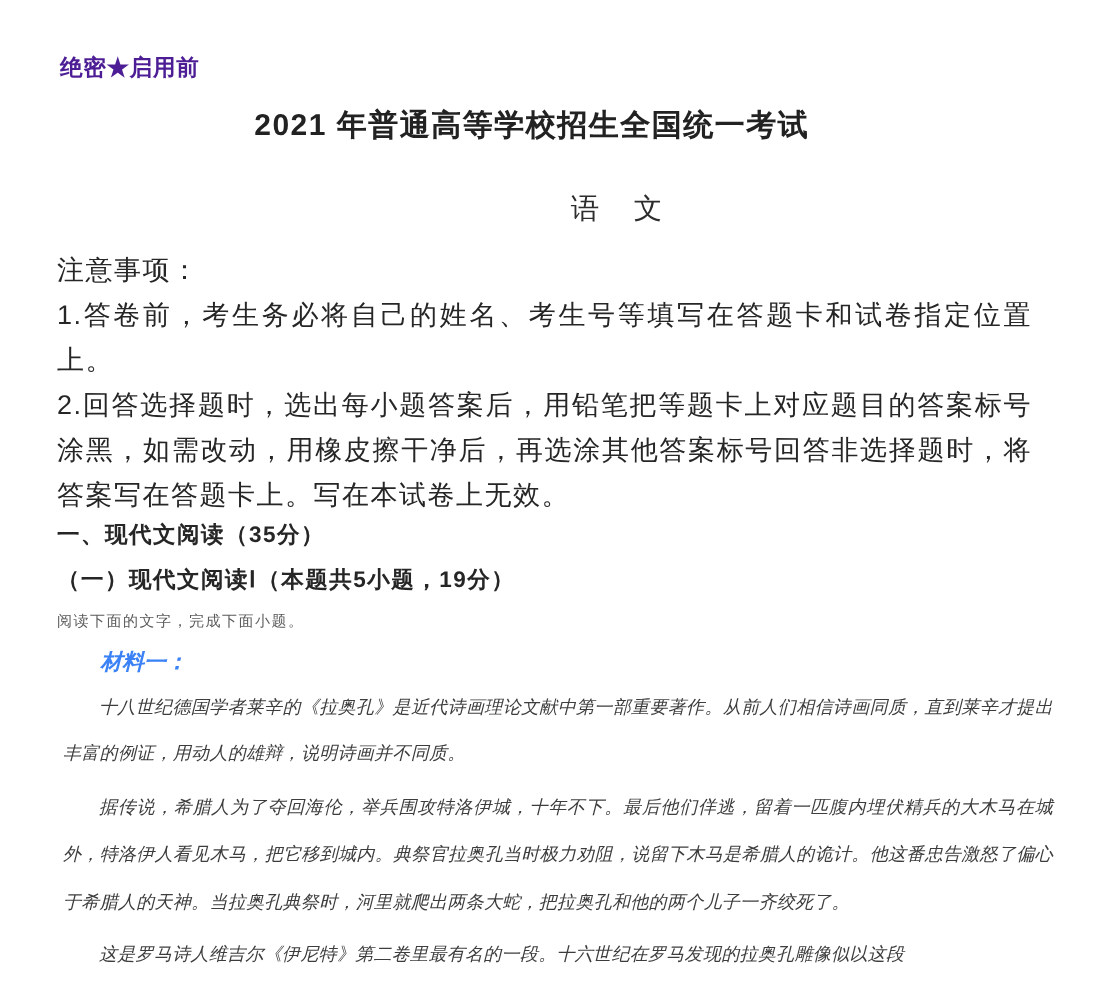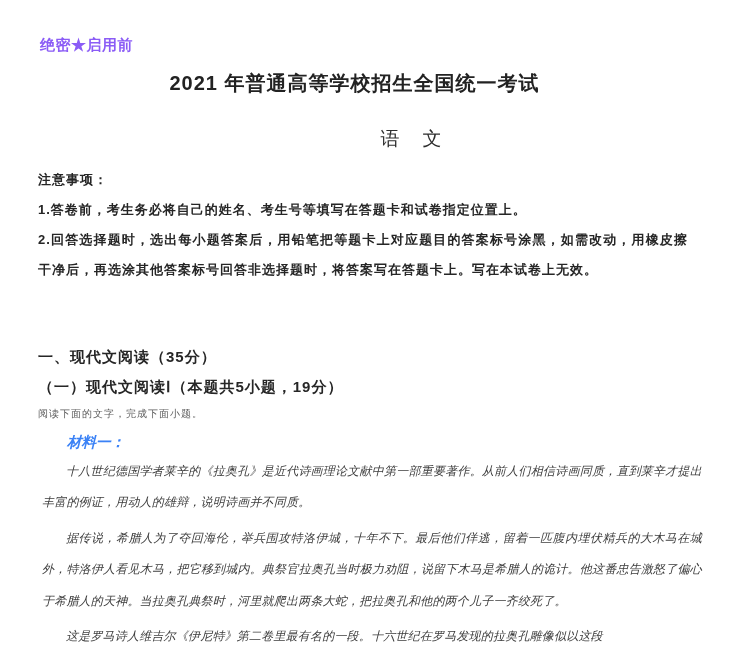--- a/index.html
+++ b/index.html
@@ -16,21 +16,21 @@
     font-family: "Liberation Sans", sans-serif;
     color: #2a2a2a;
   }
   .classification {
     position: absolute;
     left: 40px;
     top: 36px;
     font-size: 15px;
     font-weight: 700;
     letter-spacing: 0.5px;
-    color: #8b5cf6;
+    color: #4c1d95;
   }
   .exam-title {
     position: absolute;
     left: 0;
     top: 70px;
     width: 709px;
     margin: 0;
     text-align: center;
     font-size: 20px;
     font-weight: 700;
@@ -47,22 +47,22 @@
     font-weight: 400;
     letter-spacing: 2px;
     color: #2d2d2d;
     margin-left: 46px;
   }
   .notice {
     position: absolute;
     left: 38px;
     top: 165px;
     width: 650px;
-    font-size: 13px;
-    font-weight: 700;
+    font-size: 18px;
+    font-weight: 400;
     line-height: 30px;
     letter-spacing: 1px;
     text-align: justify;
     color: #262626;
   }
   .notice-item { text-align: justify; }
   .section-heading {
     position: absolute;
     left: 38px;
     font-size: 15px;

